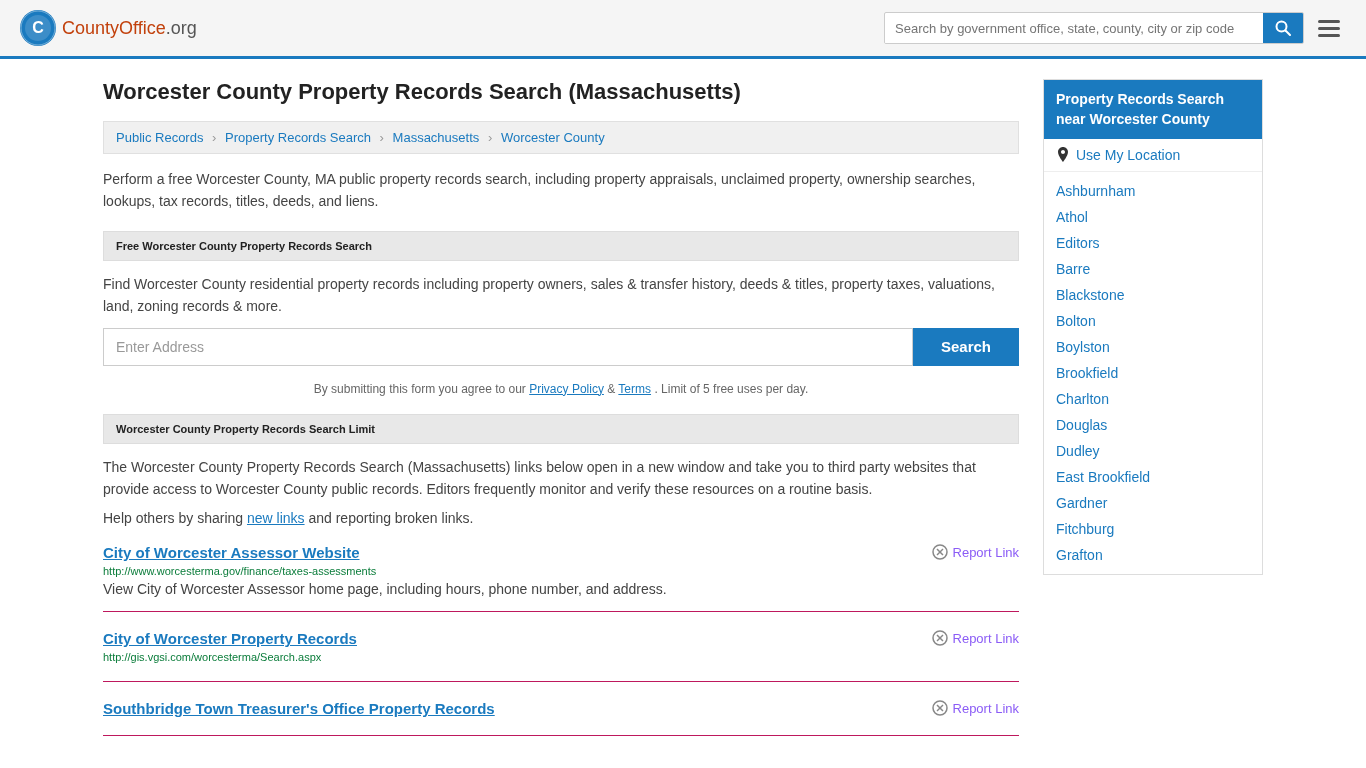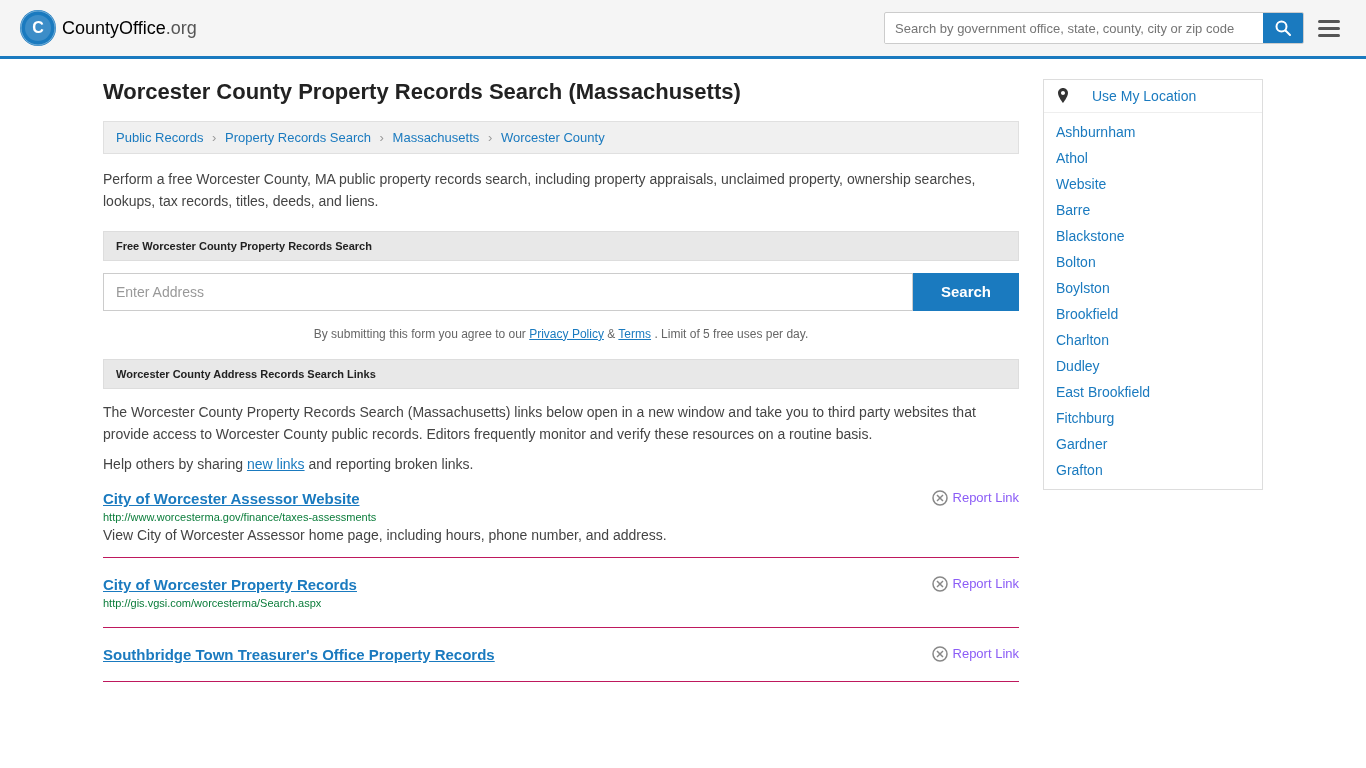--- a/index.html
+++ b/index.html
@@ -22,21 +22,21 @@
     .logo-icon {
       width: 36px;
       height: 36px;
     }
     .logo-text {
       font-size: 18px;
       font-weight: bold;
       color: #1a7abf;
     }
     .logo-text span {
-      color: #000000;
+      color: #c2410c;
       font-weight: normal;
     }
     .header-right {
       display: flex;
       align-items: center;
       gap: 8px;
     }
     .search-bar {
       display: flex;
       align-items: center;
@@ -254,21 +254,21 @@
       padding: 5px 12px;
     }
     .sidebar-list li a {
       color: #1a7abf;
       text-decoration: none;
       font-size: 14px;
     }
     .sidebar-use-location {
       display: flex;
       align-items: center;
-      gap: 22px;
+      gap: 6px;
       padding: 8px 12px;
       border-bottom: 1px solid #eee;
     }
     .sidebar-use-location a {
       color: #1a7abf;
       text-decoration: none;
       font-size: 14px;
     }
   </style>
 </head>
@@ -318,36 +318,37 @@
       <span class="sep">›</span>
       <a href="#">Massachusetts</a>
       <span class="sep">›</span>
       <a href="#">Worcester County</a>
     </div>
 
     <p class="intro-text">Perform a free Worcester County, MA public property records search, including property appraisals, unclaimed property, ownership searches, lookups, tax records, titles, deeds, and liens.</p>
 
     <div class="section-header">Free Worcester County Property Records Search</div>
 
+    <p class="section-body-text">Find Worcester County residential property records including property owners, sales &amp; transfer history, deeds &amp; titles, property taxes, valuations, land, zoning records &amp; more.</p>
 
     <div class="address-form">
       <div class="address-form-row">
         <input type="text" class="address-input" placeholder="Enter Address" style="">
         <button class="search-btn">Search</button>
       </div>
     </div>
     <p class="form-disclaimer">
       <span>By submitting this form you agree to our </span>
       <a href="#">Privacy Policy</a>
       <span> &amp; </span>
       <a href="#">Terms</a>
       <span>. Limit of 5 free uses per day.</span>
     </p>
 
-    <div class="section-header">Worcester County Address Records Search Links</div>
+    <div class="section-header">Worcester County Property Records Search Limit</div>
 
     <p class="section-body-text">The Worcester County Property Records Search (Massachusetts) links below open in a new window and take you to third party websites that provide access to Worcester County public records. Editors frequently monitor and verify these resources on a routine basis.</p>
 
     <p class="new-links-text">
       <span>Help others by sharing </span>
       <a href="#">new links</a>
       <span> and reporting broken links.</span>
     </p>
 
     <div class="link-item">
@@ -392,38 +393,40 @@
           </svg>
           <span>Report Link</span>
         </button>
       </div>
     </div>
 
   </div>
 
   <div class="sidebar">
     <div class="sidebar-box">
+      <div class="sidebar-title">Property Records Search near Worcester County</div>
       <div class="sidebar-use-location">
         <svg width="14" height="16" viewBox="0 0 14 16" fill="none" xmlns="http://www.w3.org/2000/svg">
           <path d="M7 0C4.24 0 2 2.24 2 5C2 8.75 7 15 7 15C7 15 12 8.75 12 5C12 2.24 9.76 0 7 0ZM7 7C5.9 7 5 6.1 5 5C5 3.9 5.9 3 7 3C8.1 3 9 3.9 9 5C9 6.1 8.1 7 7 7Z" fill="#333"></path>
         </svg>
         <a href="#">Use My Location</a>
       </div>
       <ul class="sidebar-list">
         <li><a href="#">Ashburnham</a></li>
         <li><a href="#">Athol</a></li>
-        <li><a href="#">Website</a></li>
+        <li><a href="#">Editors</a></li>
         <li><a href="#">Barre</a></li>
         <li><a href="#">Blackstone</a></li>
         <li><a href="#">Bolton</a></li>
         <li><a href="#">Boylston</a></li>
         <li><a href="#">Brookfield</a></li>
         <li><a href="#">Charlton</a></li>
+        <li><a href="#">Douglas</a></li>
         <li><a href="#">Dudley</a></li>
         <li><a href="#">East Brookfield</a></li>
+        <li><a href="#">Gardner</a></li>
         <li><a href="#">Fitchburg</a></li>
-        <li><a href="#">Gardner</a></li>
         <li><a href="#">Grafton</a></li>
       </ul>
     </div>
   </div>
 
 </div>
 
 </body></html>

